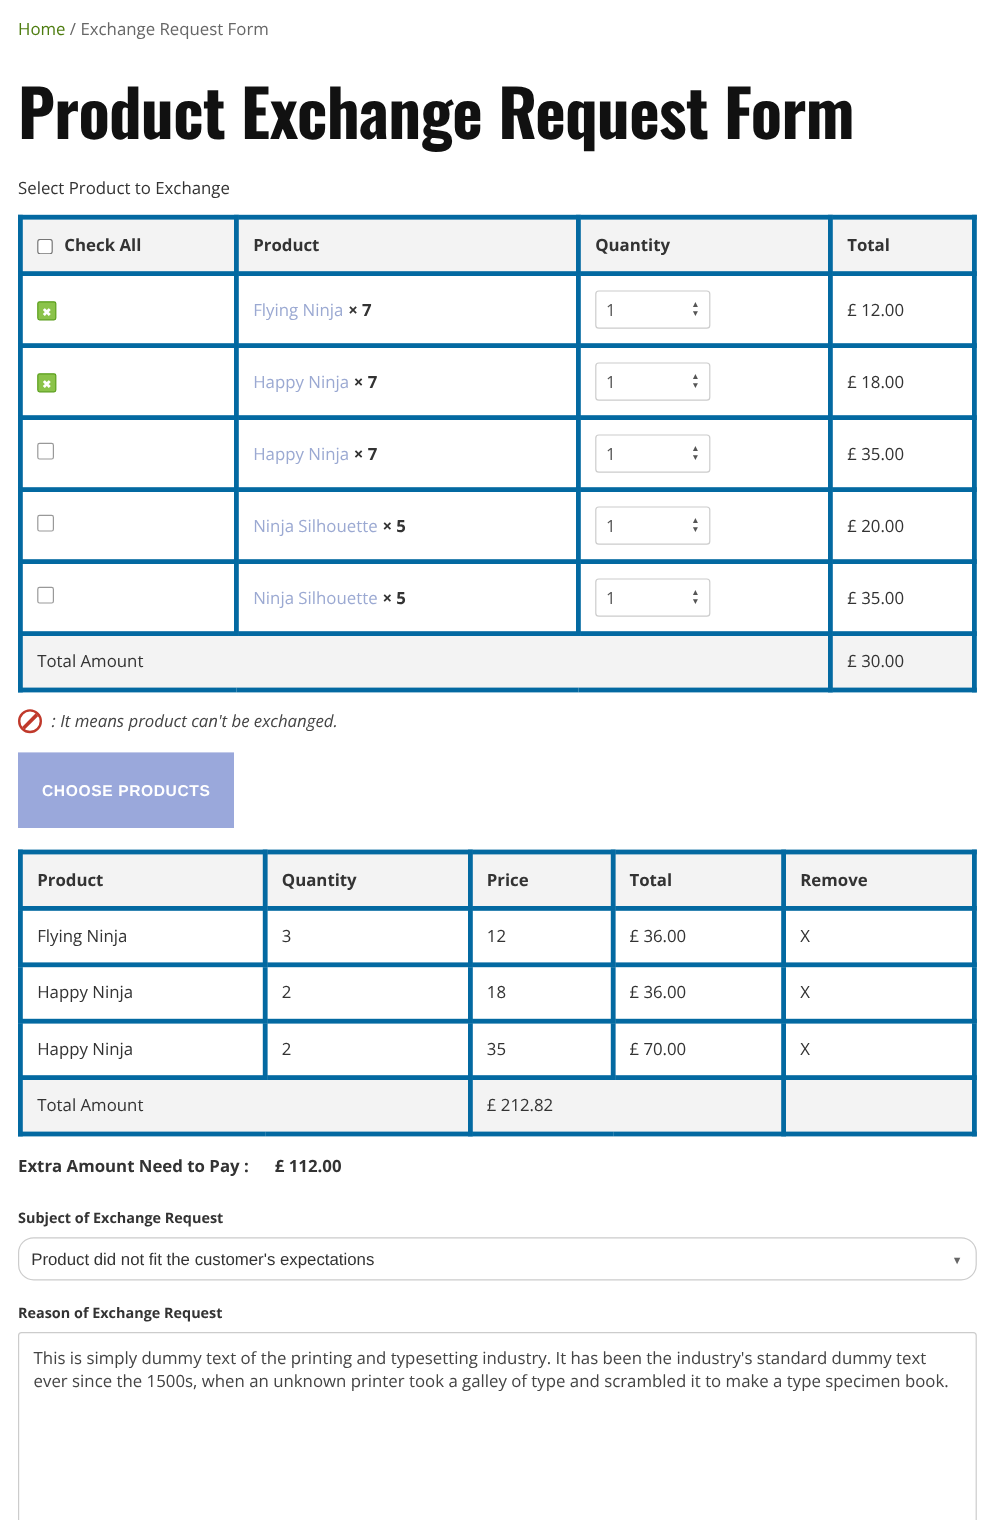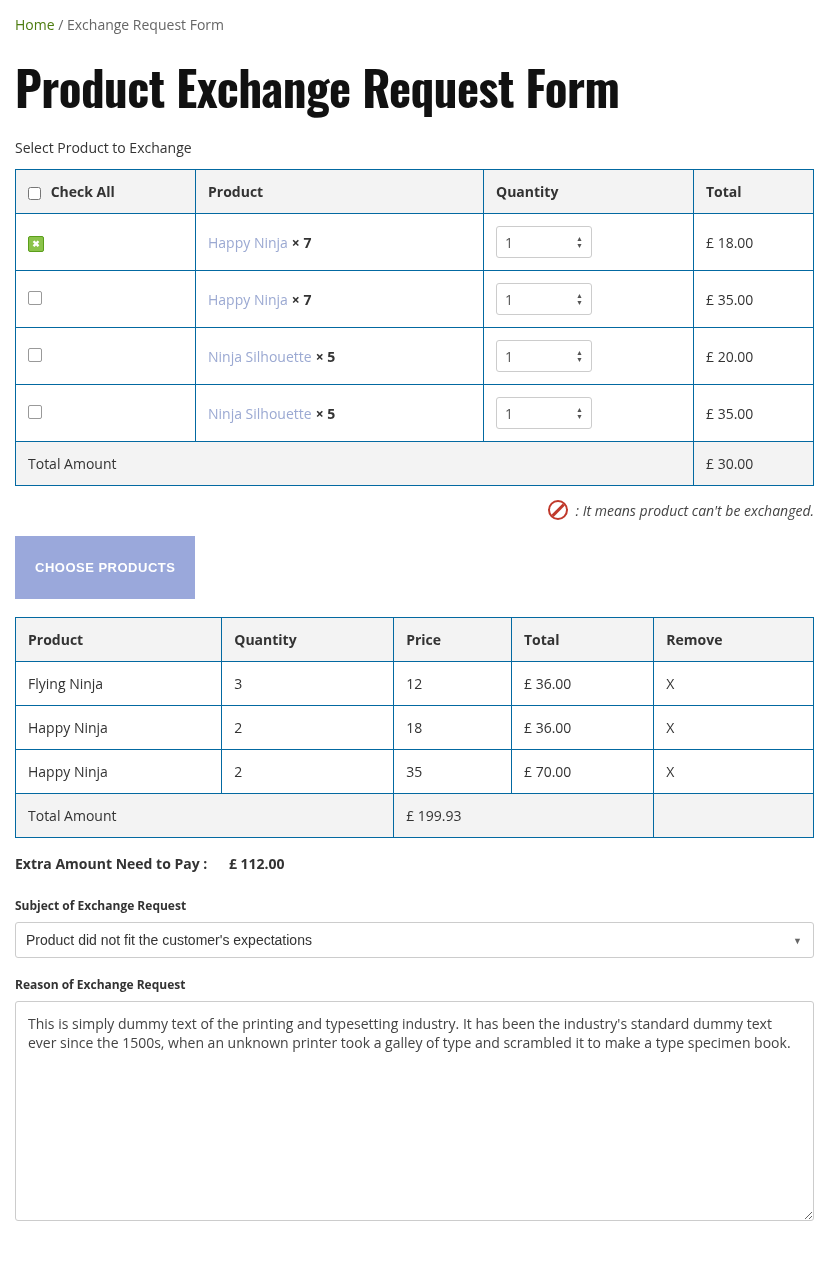--- a/index.html
+++ b/index.html
@@ -1,46 +1,46 @@
 <!DOCTYPE html>
 <html><head>
 <meta charset="utf-8">
 <style>
 * { box-sizing: border-box; margin: 0; padding: 0; }
 body { font-family: "Open Sans", "Helvetica Neue", Arial, sans-serif; color: #333; padding: 15px; font-size: 14px; background: #fff; }
 .breadcrumb { font-size: 14px; color: #666; margin-bottom: 18px; }
 .breadcrumb a { color: #4d7c0f; text-decoration: none; }
-h1.page-title { font-family: Oswald, "Arial Narrow", Arial, sans-serif; font-weight: 700; font-size: 47px; letter-spacing: -0.5px; margin-bottom: 16px; color: #111; }
+h1.page-title { font-family: Oswald, "Arial Narrow", Arial, sans-serif; font-weight: 700; font-size: 54px; letter-spacing: -0.5px; margin-bottom: 16px; color: #111; }
 .section-label { color: #333; margin-bottom: 12px; font-size: 14px; }
 table { width: 100%; border-collapse: collapse; background: #fff; margin-bottom: 14px; }
-th, td { border: 1px solid #0369a1; padding: 12px 12px; text-align: left; font-size: 14px; vertical-align: middle; }
+th, td { border: 4px solid #0369a1; padding: 12px 12px; text-align: left; font-size: 14px; vertical-align: middle; }
 th { background: #f3f3f3; font-weight: 700; color: #333; }
 tr.total-row td { background: #f3f3f3; font-weight: 400; }
 .checkall-cell { white-space: nowrap; }
 .checkall-cell input { margin-right: 6px; vertical-align: middle; }
 .disabled-box { width: 16px; height: 16px; background: #8bc34a; border: 1px solid #5a9e1b; border-radius: 2px; display: inline-flex; align-items: center; justify-content: center; font-size: 9px; color: #fff; font-weight: bold; }
 .disabled-box::before { content: "✖"; }
 .plain-checkbox { width: 14px; height: 14px; border: 1px solid #999; border-radius: 2px; display: inline-block; background: #fff; }
 td .product-link { color: #9ba9d2; text-decoration: none; }
 .mult { color: #333; font-weight: 700; margin-left: 4px; }
 .qty-input { width: 96px; height: 32px; border: 1px solid #ccc; border-radius: 3px; display: flex; align-items: center; padding: 0 8px; justify-content: space-between; }
 .qty-input .val { color: #555; font-size: 14px; }
 .qty-input .spin { display: flex; flex-direction: column; font-size: 7px; line-height: 7px; color: #555; cursor: pointer; }
-.note-row { display: flex; align-items: center; gap: 8px; margin: 8px 0 16px; font-size: 14px; justify-content: flex-end; }
+.note-row { display: flex; align-items: center; gap: 8px; margin: 8px 0 16px; font-size: 14px; }
 .prohibit { width: 20px; height: 20px; border: 2.5px solid #c0392b; border-radius: 50%; position: relative; }
 .prohibit::after { content: ""; position: absolute; width: 100%; height: 2.5px; background: #c0392b; top: 50%; left: 0; transform: translateY(-50%) rotate(-45deg); }
 .note-text { font-style: italic; color: #444; }
 .btn { display: inline-block; padding: 24px 20px; border: none; color: #fff; font-weight: 600; cursor: pointer; font-size: 14px; }
 .btn-choose { background: #9aa8db; letter-spacing: 0.5px; font-size: 13px; margin-bottom: 18px; }
 .remove-cell { color: #333; cursor: pointer; }
 .extra-row { font-weight: 700; margin: 16px 0 24px; font-size: 14px; }
 .extra-row .amt { margin-left: 18px; }
 .field-label { font-weight: 700; margin-bottom: 8px; font-size: 12px; }
 .select-wrap { position: relative; }
-select.subject { width: 100%; padding: 9px 30px 9px 10px; border: 1px solid #ccc; border-radius: 3px; font-size: 14px; color: #333; appearance: none; background: #fff; margin-bottom: 18px; }
+select.subject { width: 100%; padding: 9px 30px 9px 10px; border: 1px solid #ccc; border-radius: 13px; font-size: 14px; color: #333; appearance: none; background: #fff; margin-bottom: 18px; }
 .select-arrow { position: absolute; right: 12px; top: 12px; font-size: 9px; color: #666; pointer-events: none; }
 textarea.reason { width: 100%; height: 220px; padding: 12px; border: 1px solid #ccc; border-radius: 3px; font-size: 14px; color: #444; font-family: inherit; resize: vertical; margin-bottom: 22px; }
 .col-check { width: 180px; }
 .col-qty { width: 210px; }
 .col-total { width: 120px; }
 </style>
 </head>
 <body>
 
 
@@ -63,20 +63,34 @@
         <span>Check All</span>
       </th>
       <th>Product</th>
       <th class="col-qty">Quantity</th>
       <th class="col-total">Total</th>
     </tr>
   </thead>
   <tbody id="t1body">
       <tr>
         <td><span class="disabled-box"></span></td>
+        <td><a href="#" class="product-link">Flying Ninja</a><span class="mult">× 7</span></td>
+        <td>
+          <div class="qty-input">
+            <span class="val">1</span>
+            <span class="spin">
+              <span>▲</span>
+              <span>▼</span>
+            </span>
+          </div>
+        </td>
+        <td>£ 12.00</td>
+      </tr>
+      <tr>
+        <td><span class="disabled-box"></span></td>
         <td><a href="#" class="product-link">Happy Ninja</a><span class="mult">× 7</span></td>
         <td>
           <div class="qty-input">
             <span class="val">1</span>
             <span class="spin">
               <span>▲</span>
               <span>▼</span>
             </span>
           </div>
         </td>
@@ -169,21 +183,21 @@
         <td>Happy Ninja</td>
         <td>2</td>
         <td>35</td>
         <td>£ 70.00</td>
         <td class="remove-cell">X</td>
       </tr>
     </tbody>
   <tfoot>
     <tr class="total-row">
       <td colspan="2">Total Amount</td>
-      <td colspan="2">£ 199.93</td>
+      <td colspan="2">£ 212.82</td>
       <td></td>
     </tr>
   </tfoot>
 </table>
 
 <div class="extra-row">
   <span>Extra Amount Need to Pay :</span>
   <span class="amt">£ 112.00</span>
 </div>
 

